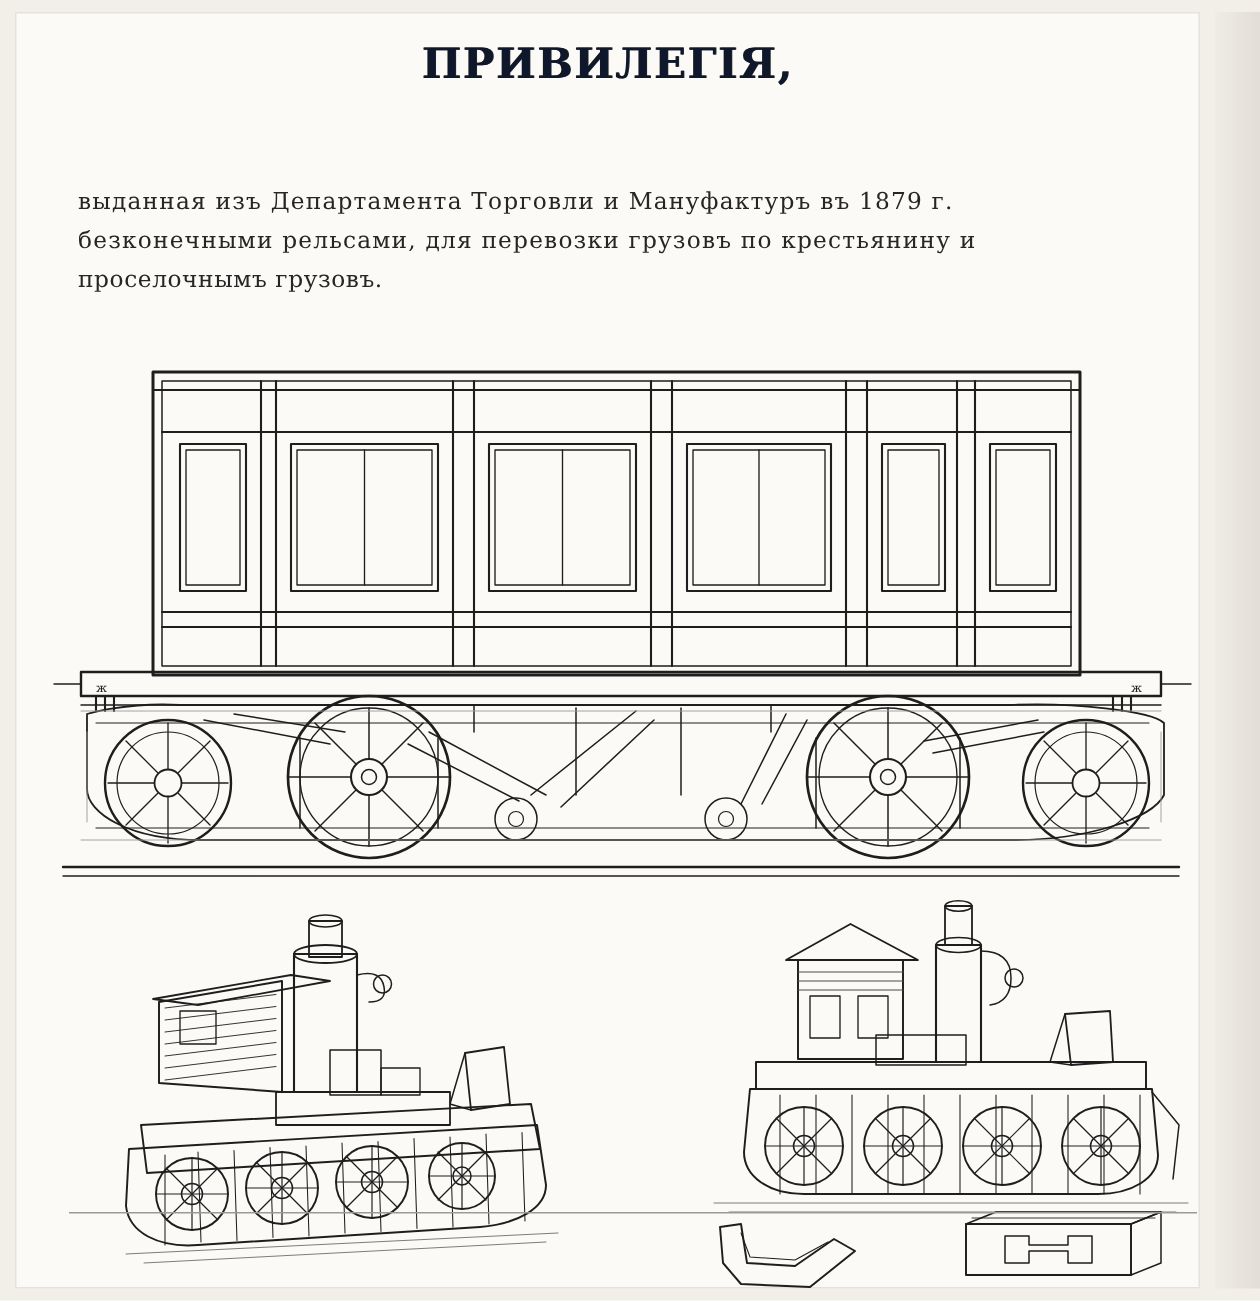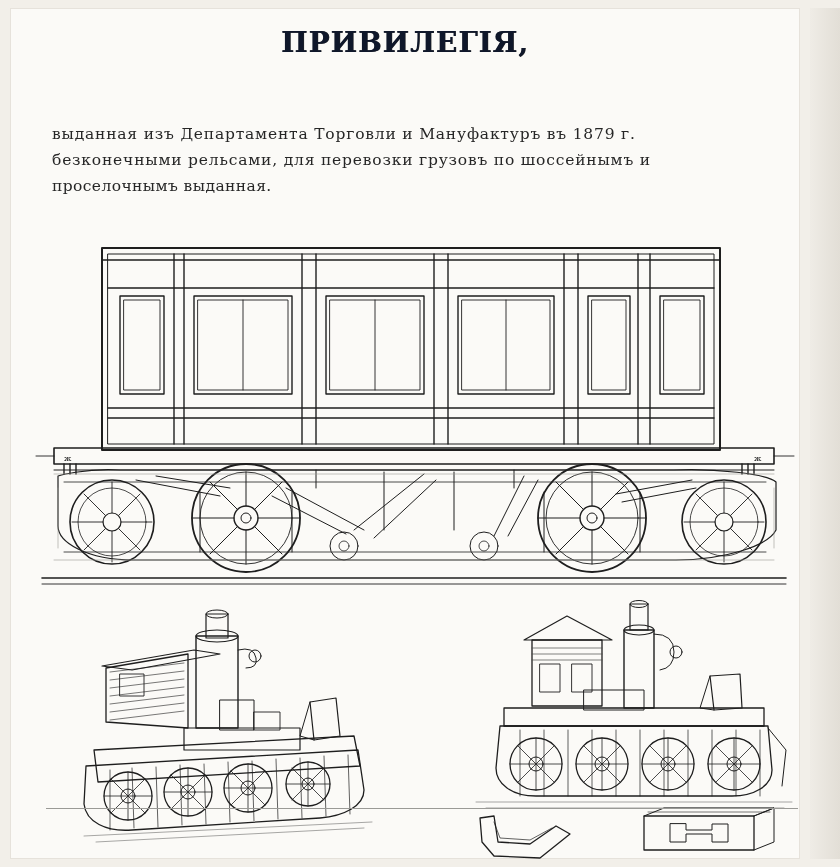--- a/index.html
+++ b/index.html
@@ -91,22 +91,22 @@
 
   <div class="paper"></div>
   <div class="paper-edge-right"></div>
 
   <div class="paper" style="background:transparent;box-shadow:none;">
 
     <div class="title">ПРИВИЛЕГІЯ,</div>
 
     <div class="preamble">
       <span class="ln just">выданная изъ Департамента Торговли и Мануфактуръ въ 1879 г.</span>
-      <span class="ln just">безконечными рельсами, для перевозки грузовъ по шоссейнымъ и</span>
-      <span class="ln">проселочнымъ выданная.</span>
+      <span class="ln just">безконечными рельсами, для перевозки грузовъ по крестьянину и</span>
+      <span class="ln">проселочнымъ грузовъ.</span>
     </div>
 
     <div class="fig-wrap">
       <svg class="figure" width="782" height="630" viewBox="0 0 782 630" xmlns="http://www.w3.org/2000/svg">
         <g fill="none" stroke="#1e1e1e" stroke-width="1.4" stroke-linejoin="round" stroke-linecap="round">
 
           <g>
 
             <rect x="78" y="18" width="618" height="202" stroke-width="2"></rect>
             <rect x="84" y="24" width="606" height="190" stroke-width="1"></rect>

